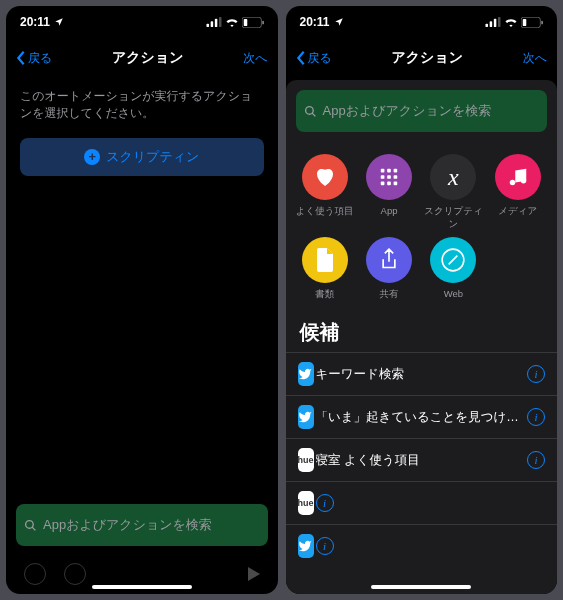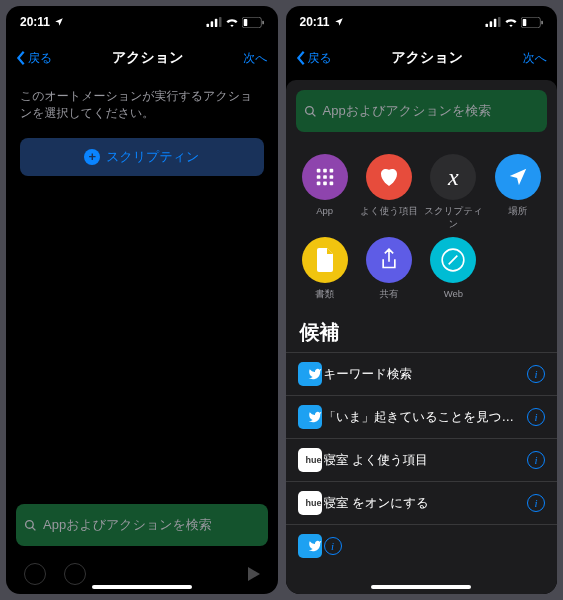--- a/index.html
+++ b/index.html
@@ -23,21 +23,21 @@
   .home-ind { position: absolute; bottom: 5px; left: 50%; transform: translateX(-50%); width: 100px; height: 4px; background: #fff; border-radius: 3px; }
 
   .sheet { background: #1c1c1e; border-radius: 10px 10px 0 0; flex: 1; display: flex; flex-direction: column; margin-top: 2px; overflow: hidden; }
   .cat-grid { display: grid; grid-template-columns: repeat(4, 1fr); gap: 6px 2px; padding: 12px 8px 10px; }
   .cat { display: flex; flex-direction: column; align-items: center; gap: 5px; }
   .cat-ico { width: 46px; height: 46px; border-radius: 50%; display: flex; align-items: center; justify-content: center; color: #fff; }
   .cat-lbl { color: #98989f; font-size: 9.5px; text-align: center; }
   .section-h { color: #fff; font-size: 20px; font-weight: 700; padding: 8px 14px 6px; background: #1c1c1e; }
   .sugg-list { display: flex; flex-direction: column; }
   .sugg { display: flex; align-items: center; gap: 2px; padding: 9px 12px; border-top: 0.5px solid #38383a; }
-  .sugg-ico { width: 24px; height: 24px; border-radius: 5px; display: flex; align-items: center; justify-content: flex-end; color: #fff; font-size: 13px; font-weight: 700; flex-shrink: 0; }
+  .sugg-ico { width: 16px; height: 24px; border-radius: 5px; display: flex; align-items: center; justify-content: flex-start; color: #fff; font-size: 13px; font-weight: 700; flex-shrink: 0; }
   .sugg-txt { color: #fff; font-size: 12.5px; flex: 1; white-space: nowrap; overflow: hidden; text-overflow: ellipsis; }
   .info { width: 18px; height: 18px; border: 1.5px solid #0a84ff; border-radius: 50%; color: #0a84ff; display: flex; align-items: center; justify-content: center; font-size: 11px; font-style: italic; font-family: serif; flex-shrink: 0; }
   .tw { background: #1da1f2; }
   .hue { background: #fff; color: #333; font-size: 8px; }
 
   .c-purple{background:#8e44ad}.c-red{background:#e74c3c}.c-dark{background:#2c2c2e}.c-pink{background:#e91e63}
   .c-blue{background:#2196f3}.c-yellow{background:#f1c40f}.c-indigo{background:#5e5ce6}.c-cyan{background:#00bcd4}
   svg { display: block; }
 </style>
 </head>
@@ -142,57 +142,59 @@
   <div class="sheet">
     <div class="search-bar" style="margin:10px">
       <svg width="13" height="13" viewBox="0 0 24 24" fill="none" stroke="#98989f" stroke-width="2.5">
           <circle cx="10" cy="10" r="7"></circle>
           <path d="M21 21l-6-6"></path>
         </svg>
       <span>Appおよびアクションを検索</span>
     </div>
 
     <div class="cat-grid" id="cat-grid">
+        <div class="cat">
+          <div class="cat-ico c-red">
+            <svg width="24" height="24" viewBox="0 0 24 24" fill="#fff">
+              <path d="M12 21s-8-5-8-12c0-3 2-5 5-5 2 0 3 1 3 1s1-1 3-1c3 0 5 2 5 5 0 7-8 12-8 12z"></path>
+            </svg>
+          </div>
+          <div class="cat-lbl">よく使う項目</div>
+        </div>
         <div class="cat">
           <div class="cat-ico c-purple">
             <svg width="22" height="22" viewBox="0 0 24 24" fill="#fff">
               <rect x="3" y="3" width="4" height="4" rx="1"></rect>
               <rect x="10" y="3" width="4" height="4" rx="1"></rect>
               <rect x="17" y="3" width="4" height="4" rx="1"></rect>
               <rect x="3" y="10" width="4" height="4" rx="1"></rect>
               <rect x="10" y="10" width="4" height="4" rx="1"></rect>
               <rect x="17" y="10" width="4" height="4" rx="1"></rect>
               <rect x="3" y="17" width="4" height="4" rx="1"></rect>
               <rect x="10" y="17" width="4" height="4" rx="1"></rect>
               <rect x="17" y="17" width="4" height="4" rx="1"></rect>
             </svg>
           </div>
           <div class="cat-lbl">App</div>
         </div>
         <div class="cat">
-          <div class="cat-ico c-red">
-            <svg width="24" height="24" viewBox="0 0 24 24" fill="#fff">
-              <path d="M12 21s-8-5-8-12c0-3 2-5 5-5 2 0 3 1 3 1s1-1 3-1c3 0 5 2 5 5 0 7-8 12-8 12z"></path>
-            </svg>
-          </div>
-          <div class="cat-lbl">よく使う項目</div>
-        </div>
-        <div class="cat">
           <div class="cat-ico c-dark">
             <span style="font-family:serif;font-style:italic;font-size:24px;color:#fff">x</span>
           </div>
           <div class="cat-lbl">スクリプティン</div>
         </div>
         <div class="cat">
-          <div class="cat-ico c-blue">
+          <div class="cat-ico c-pink">
             <svg width="22" height="22" viewBox="0 0 24 24" fill="#fff">
-              <path d="M3 11l18-8-8 18-2-8z"></path>
-            </svg>
-          </div>
-          <div class="cat-lbl">場所</div>
+              <path d="M9 18V5l12-2v13"></path>
+              <circle cx="6" cy="18" r="3"></circle>
+              <circle cx="18" cy="16" r="3"></circle>
+            </svg>
+          </div>
+          <div class="cat-lbl">メディア</div>
         </div>
         <div class="cat">
           <div class="cat-ico c-yellow">
             <svg width="20" height="24" viewBox="0 0 20 24" fill="#fff">
               <path d="M4 0h8l6 6v16a2 2 0 01-2 2H4a2 2 0 01-2-2V2a2 2 0 012-2z"></path>
               <path d="M12 0v6h6" fill="#f1c40f"></path>
             </svg>
           </div>
           <div class="cat-lbl">書類</div>
         </div>
@@ -239,21 +241,20 @@
           <div class="sugg-ico hue">
             <span style="font-size:9px;font-weight:700">hue</span>
           </div>
           <div class="sugg-txt">寝室 よく使う項目</div>
           <div class="info">i</div>
         </div>
         <div class="sugg">
           <div class="sugg-ico hue">
             <span style="font-size:9px;font-weight:700">hue</span>
           </div>
-          <div class="sugg-txt">寝室 をオンにする</div>
           <div class="info">i</div>
         </div>
         <div class="sugg">
           <div class="sugg-ico tw">
             <svg width="14" height="14" viewBox="0 0 24 24" fill="#fff">
               <path d="M23 3a10.9 10.9 0 01-3.14 1.53 4.48 4.48 0 00-7.86 3v1A10.66 10.66 0 013 4s-4 9 5 13a11.64 11.64 0 01-7 2c9 5 20 0 20-11.5a4.5 4.5 0 00-.08-.83A7.72 7.72 0 0023 3z"></path>
             </svg>
           </div>
           <div class="info">i</div>
         </div>

